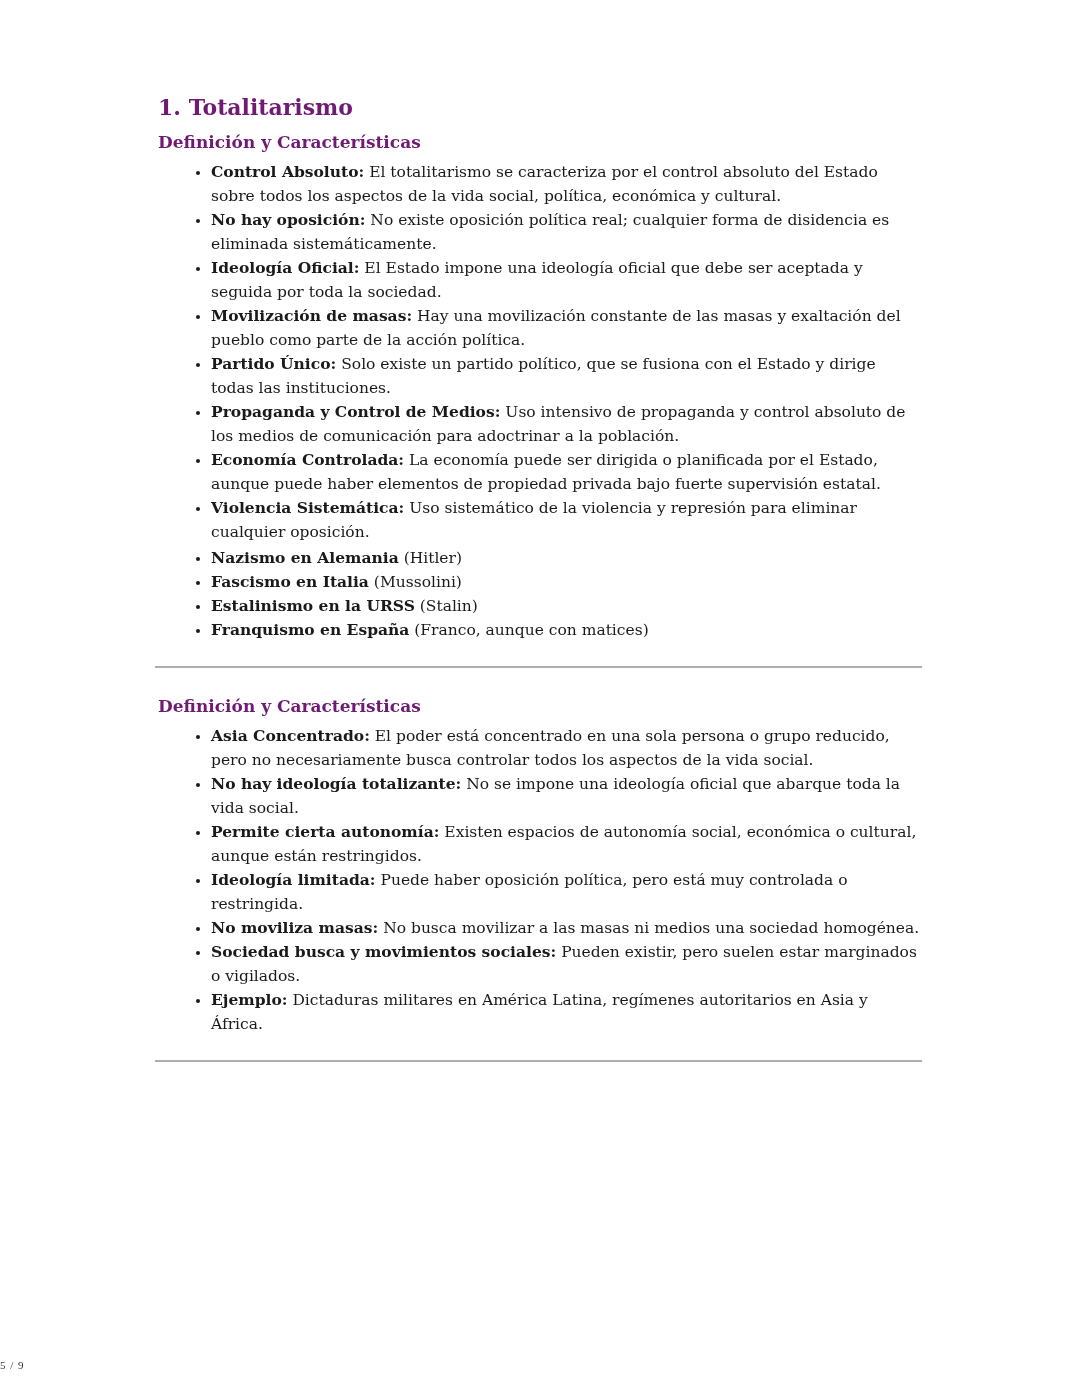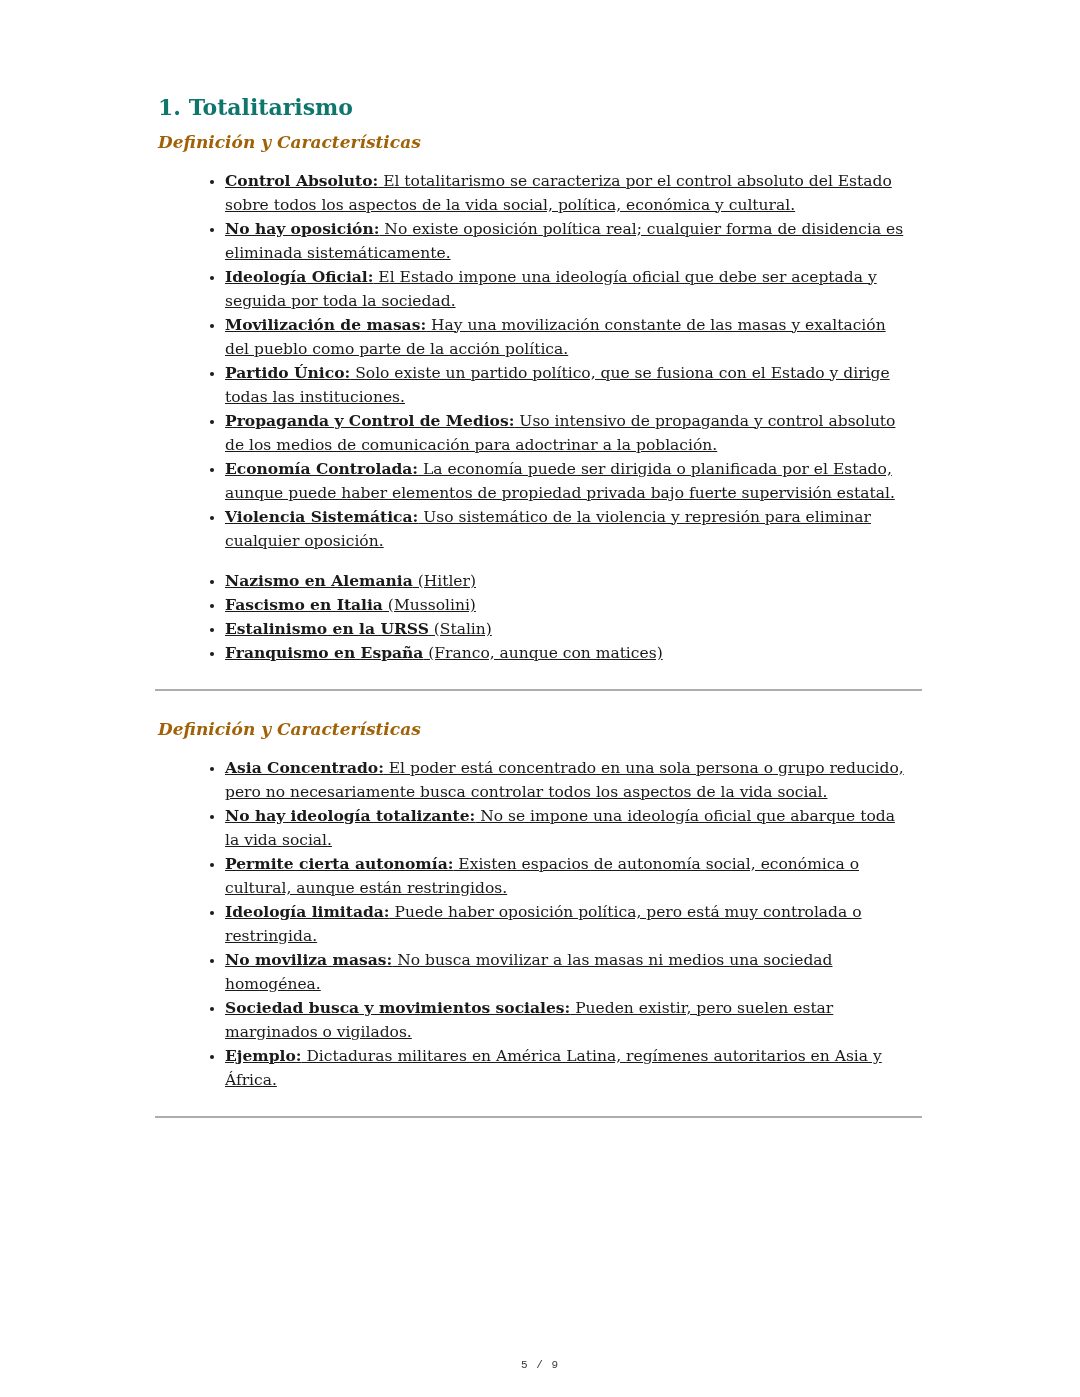--- a/index.html
+++ b/index.html
@@ -21,38 +21,36 @@
     left: 158px;
     top: 0;
     width: 766px;
     padding-top: 94px;
   }
   h1.sec-title {
     font-size: 22px;
     line-height: 1.25;
     font-weight: bold;
     margin: 0 0 9px 0;
-    color: #0f766e;
+    color: #701a75;
   }
   h2.sub-heading {
     font-size: 17px;
     line-height: 1.3;
     font-weight: bold;
     margin: 0 0 7px 0;
-    color: #a16207;
-    font-style: italic;
+    color: #701a75;
   }
   h2.sub-heading.spaced {
     margin-top: 26px;
   }
   ul.bullets {
-    margin: 16px;
+    margin: 2px;
     padding: 0 0 0 51px;
     list-style: disc outside;
-    text-decoration: underline;
   }
   ul.bullets li {
     font-size: 15.5px;
     line-height: 24px;
     margin: 0;
     padding: 0;
   }
   ul.bullets li::marker {
     color: #1a1a1a;
     font-size: 13px;
@@ -64,22 +62,21 @@
     border: none;
     border-top: 2px solid #adadad;
     margin: 24px 0 27px -3px;
     width: 767px;
   }
   .footer {
     position: absolute;
     left: 0;
     right: 0;
     bottom: 26px;
-    text-align: center;
-    font-family: Liberation Mono, monospace;
+    font-family: Liberation Serif, serif;
     font-size: 11px;
     letter-spacing: 1px;
     color: #3a3a3a;
   }
 </style>
 </head>
 <body>
 
 <div class="page">
   <div class="content">

